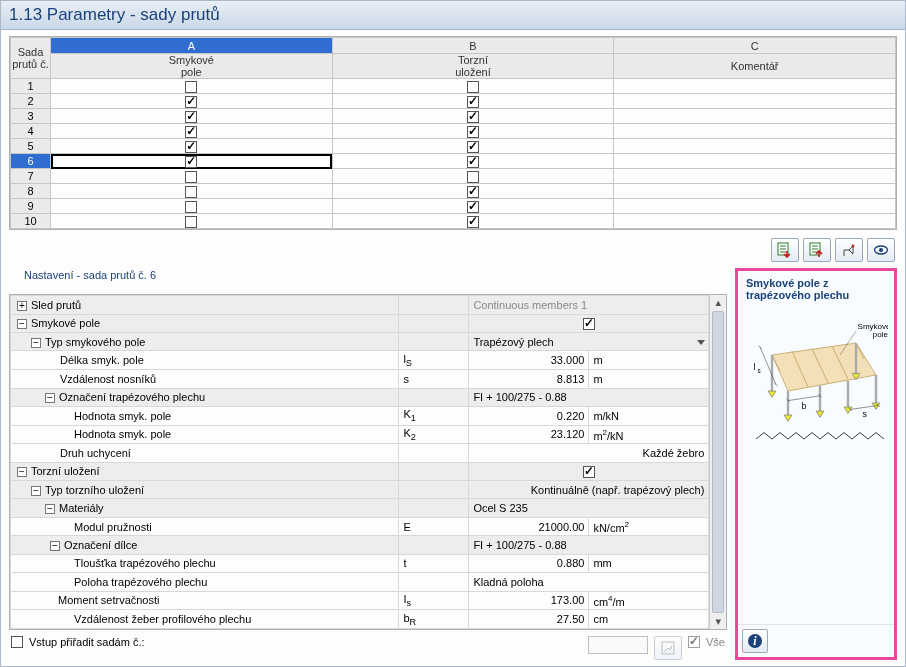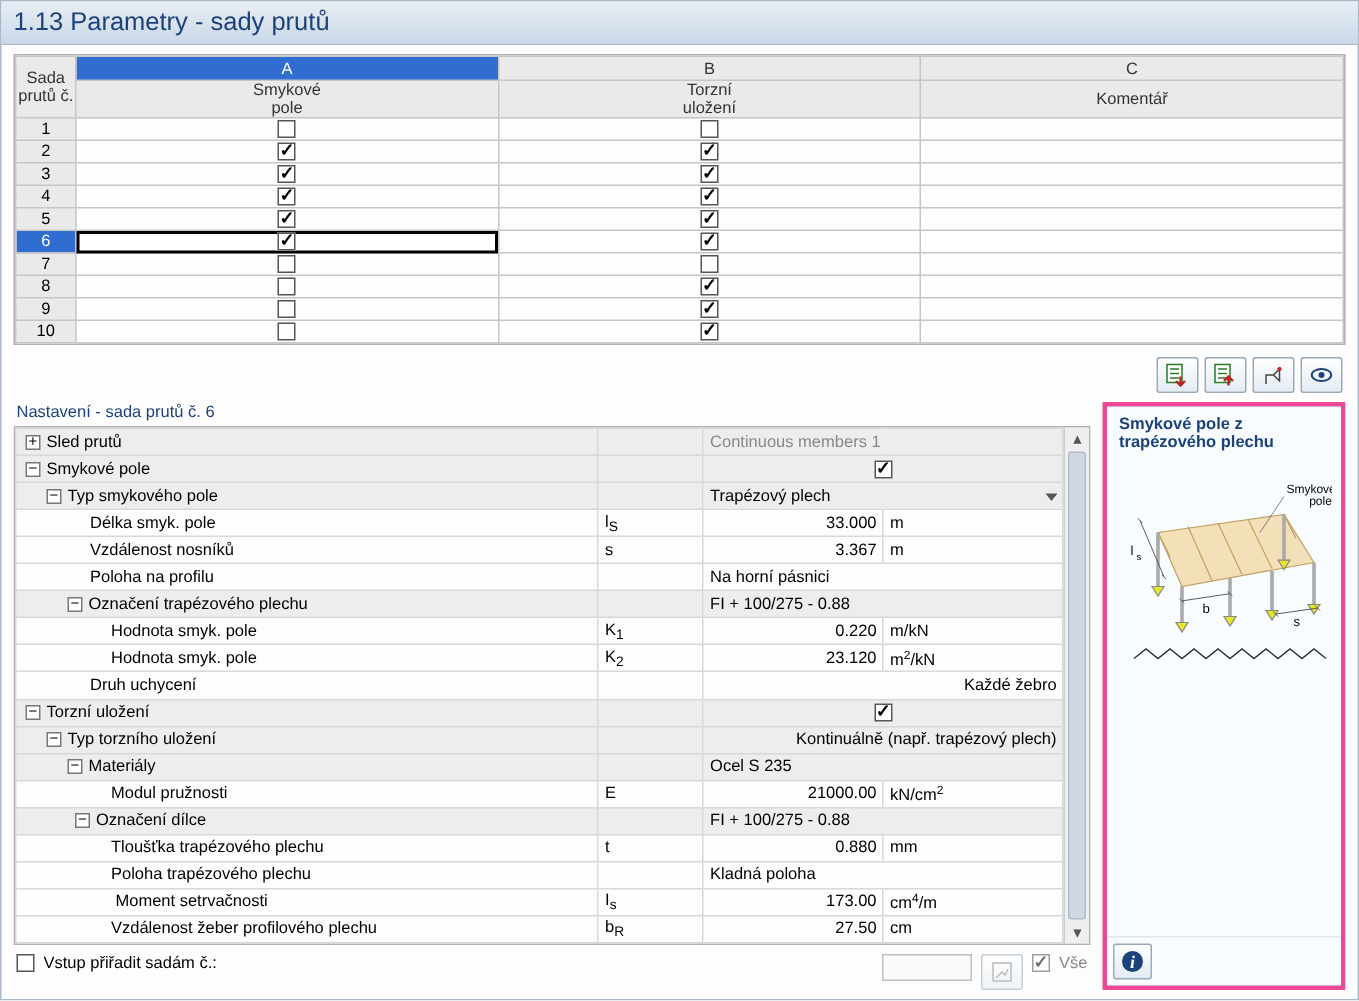--- a/index.html
+++ b/index.html
@@ -23,21 +23,21 @@
   .chk { display: inline-block; width: 12px; height: 12px; border: 1px solid #555; background: #fff; vertical-align: middle; position: relative; }
   .chk.on::after { content: "✓"; position: absolute; top: -3px; left: 0; font-size: 12px; font-weight: bold; color: #000; }
   .chk-dis { opacity: 0.55; }
   
   .toolbar { display: flex; justify-content: flex-end; gap: 4px; padding: 2px 2px 0 0; }
   .btn { width: 28px; height: 24px; border: 1px solid #9aa9b8; background: linear-gradient(#fff,#e3ebf4); border-radius: 2px; display: flex; align-items: center; justify-content: center; cursor: pointer; }
   .ico-svg { width: 16px; height: 16px; }
   
   .lower { flex: 1; display: flex; gap: 8px; overflow: hidden; }
   .left { flex: 1; display: flex; flex-direction: column; overflow: hidden; }
-  .settings-title { color: #1b427a; padding: 1px 0 3px 2px; }
+  .settings-title { color: #1b427a; padding: 1px 0 13px 2px; margin-left: 13px; }
   .props-wrap { flex: 1; border: 1px solid #b0b0b0; overflow: hidden; display: flex; }
   table.props { border-collapse: collapse; width: 100%; }
   table.props td { border: 1px solid #d8d8d8; height: 16px; font-size: 11px; padding: 0 4px; }
   table.props td.name { white-space: nowrap; }
   table.props td.sym { width: 70px; }
   table.props td.val { width: 120px; text-align: right; }
   table.props td.unit { width: 120px; }
   table.props td.drop { position: relative; }
   table.props td.drop::after { content: ""; position: absolute; right: 3px; top: 50%; margin-top: -2px; width: 0; height: 0; border-left: 4px solid transparent; border-right: 4px solid transparent; border-top: 5px solid #555; }
   table.props tr.hdr td { background: #ededed; }
@@ -199,27 +199,22 @@
                 </tr>
                 <tr class="">
                   <td class="name" style="padding-left:34px"><span style="display:inline-block;width:15px"></span>Délka smyk. pole</td>
                   <td class="sym">l<sub>S</sub></td>
                   <td class="val">33.000</td>
                   <td class="unit">m</td>
                 </tr>
                 <tr class="">
                   <td class="name" style="padding-left:34px"><span style="display:inline-block;width:15px"></span>Vzdálenost nosníků</td>
                   <td class="sym">s</td>
-                  <td class="val">3.367</td>
+                  <td class="val">8.813</td>
                   <td class="unit">m</td>
-                </tr>
-                <tr class="">
-                  <td class="name" style="padding-left:34px"><span style="display:inline-block;width:15px"></span>Poloha na profilu</td>
-                  <td class="sym"></td>
-                  <td class="val" style="text-align:left" colspan="2">Na horní pásnici</td>
                 </tr>
                 <tr class="hdr">
                   <td class="name" style="padding-left:34px"><span class="toggle">−</span>Označení trapézového plechu</td>
                   <td class="sym"></td>
                   <td class="val" style="text-align:left" colspan="2">FI + 100/275 - 0.88</td>
                 </tr>
                 <tr class="">
                   <td class="name" style="padding-left:48px"><span style="display:inline-block;width:15px"></span>Hodnota smyk. pole</td>
                   <td class="sym">K<sub>1</sub></td>
                   <td class="val">0.220</td>
@@ -267,21 +262,21 @@
                   <td class="sym">t</td>
                   <td class="val">0.880</td>
                   <td class="unit">mm</td>
                 </tr>
                 <tr class="">
                   <td class="name" style="padding-left:48px"><span style="display:inline-block;width:15px"></span>Poloha trapézového plechu</td>
                   <td class="sym"></td>
                   <td class="val" style="text-align:left" colspan="2">Kladná poloha</td>
                 </tr>
                 <tr class="">
-                  <td class="name" style="padding-left:51px"><span style="display:inline-block;width:15px"></span>Moment setrvačnosti</td>
+                  <td class="name" style="padding-left:32px"><span style="display:inline-block;width:15px"></span>Moment setrvačnosti</td>
                   <td class="sym">I<sub>s</sub></td>
                   <td class="val">173.00</td>
                   <td class="unit">cm<span class="sup">4</span>/m</td>
                 </tr>
                 <tr class="">
                   <td class="name" style="padding-left:48px"><span style="display:inline-block;width:15px"></span>Vzdálenost žeber profilového plechu</td>
                   <td class="sym">b<sub>R</sub></td>
                   <td class="val">27.50</td>
                   <td class="unit">cm</td>
                 </tr>

